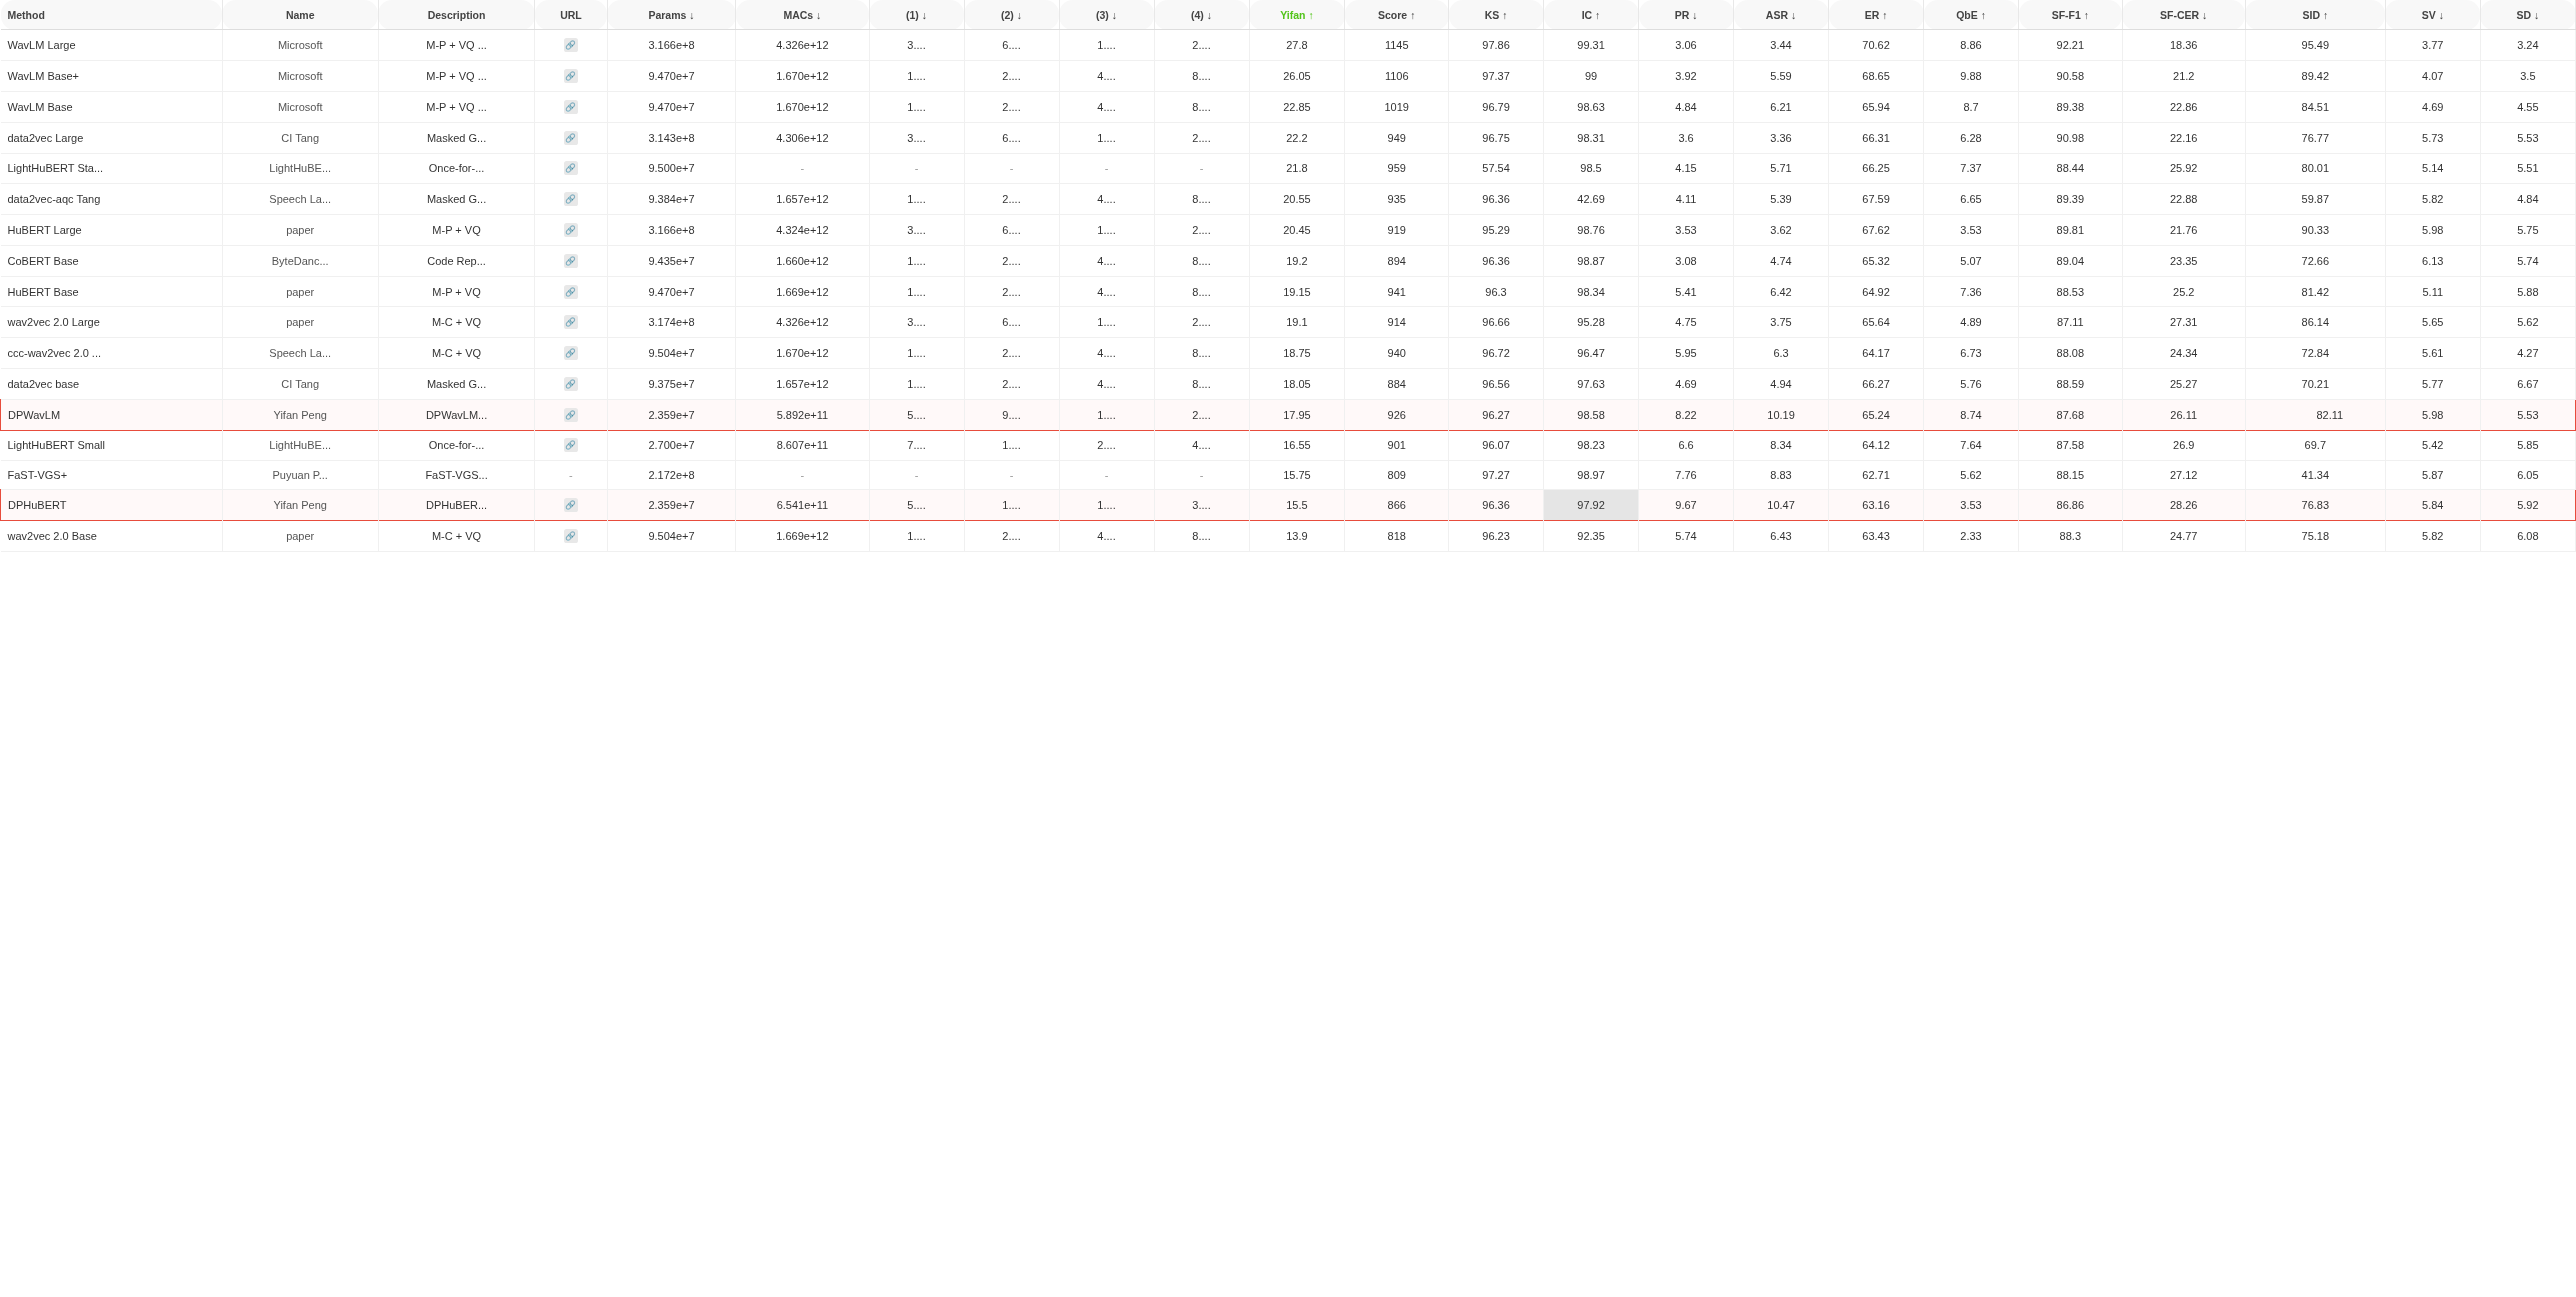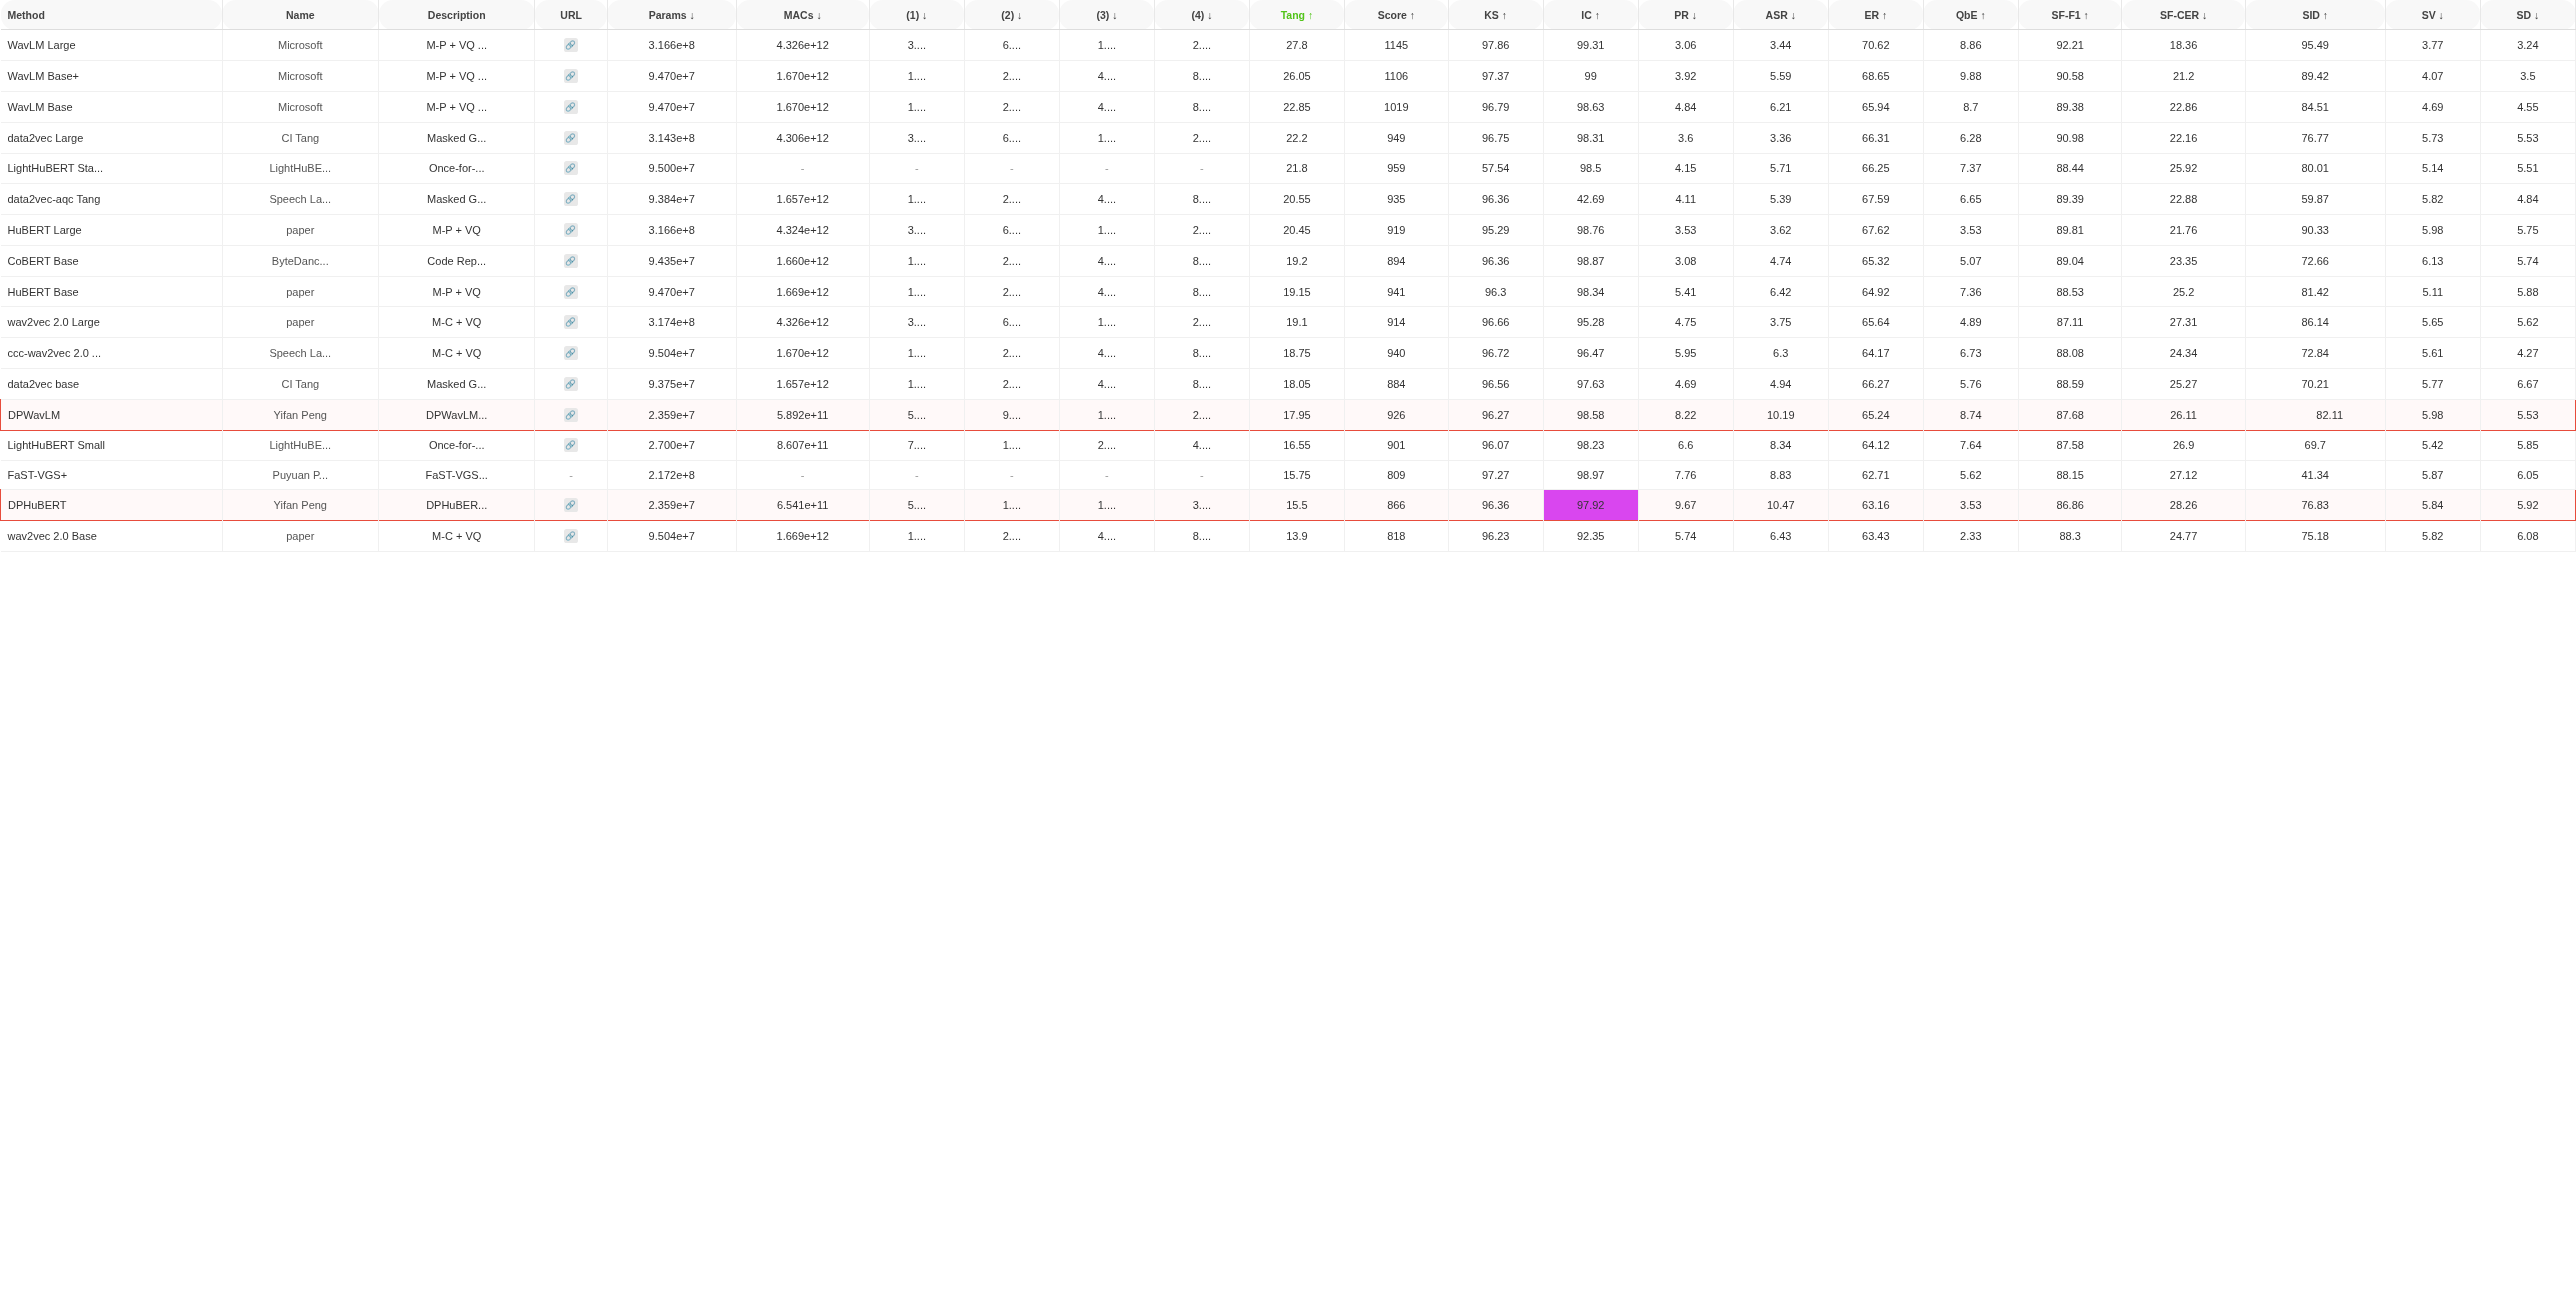--- a/index.html
+++ b/index.html
@@ -88,21 +88,21 @@
       <th class="col-method">Method</th>
           <th class="col-name">Name</th>
           <th class="col-desc">Description</th>
           <th class="col-url">URL</th>
           <th class="col-num">Params ↓</th>
           <th class="col-num">MACs ↓</th>
           <th class="col-small">(1) ↓</th>
           <th class="col-small">(2) ↓</th>
           <th class="col-small">(3) ↓</th>
           <th class="col-small">(4) ↓</th>
-          <th class="col-small"><span class="rank-header">Tang ↑</span></th>
+          <th class="col-small"><span class="rank-header">Yifan ↑</span></th>
           <th class="col-small">Score ↑</th>
           <th class="col-small">KS ↑</th>
           <th class="col-small">IC ↑</th>
           <th class="col-small">PR ↓</th>
           <th class="col-small">ASR ↓</th>
           <th class="col-small">ER ↑</th>
           <th class="col-small">QbE ↑</th>
           <th class="col-small">SF-F1 ↑</th>
           <th class="col-small">SF-CER ↓</th>
           <th class="col-small">SID ↑</th>
@@ -494,21 +494,21 @@
           <td style="background: rgb(255, 249, 249);"><span class="link-icon">🔗</span></td>
           <td style="background: rgb(255, 249, 249);">2.359e+7</td>
           <td style="background: rgb(255, 249, 249);">6.541e+11</td>
           <td style="background: rgb(255, 249, 249);">5....</td>
           <td style="background: rgb(255, 249, 249);">1....</td>
           <td style="background: rgb(255, 249, 249);">1....</td>
           <td style="background: rgb(255, 249, 249);">3....</td>
           <td style="background: rgb(255, 249, 249);">15.5</td>
           <td style="background: rgb(255, 249, 249);">866</td>
           <td style="background: rgb(255, 249, 249);">96.36</td>
-          <td style="background: #d946ef;">97.92</td>
+          <td style="background: #e5e5e5;">97.92</td>
           <td style="background: rgb(255, 249, 249);">9.67</td>
           <td style="background: rgb(255, 249, 249);">10.47</td>
           <td style="background: rgb(255, 249, 249);">63.16</td>
           <td style="background: rgb(255, 249, 249);">3.53</td>
           <td style="background: rgb(255, 249, 249);">86.86</td>
           <td style="background: rgb(255, 249, 249);">28.26</td>
           <td style="background: rgb(255, 249, 249);">76.83</td>
           <td style="background: rgb(255, 249, 249);">5.84</td>
           <td style="border-right: 1.7px solid rgb(231, 76, 60); background: rgb(255, 249, 249);">5.92</td>
         </tr>

